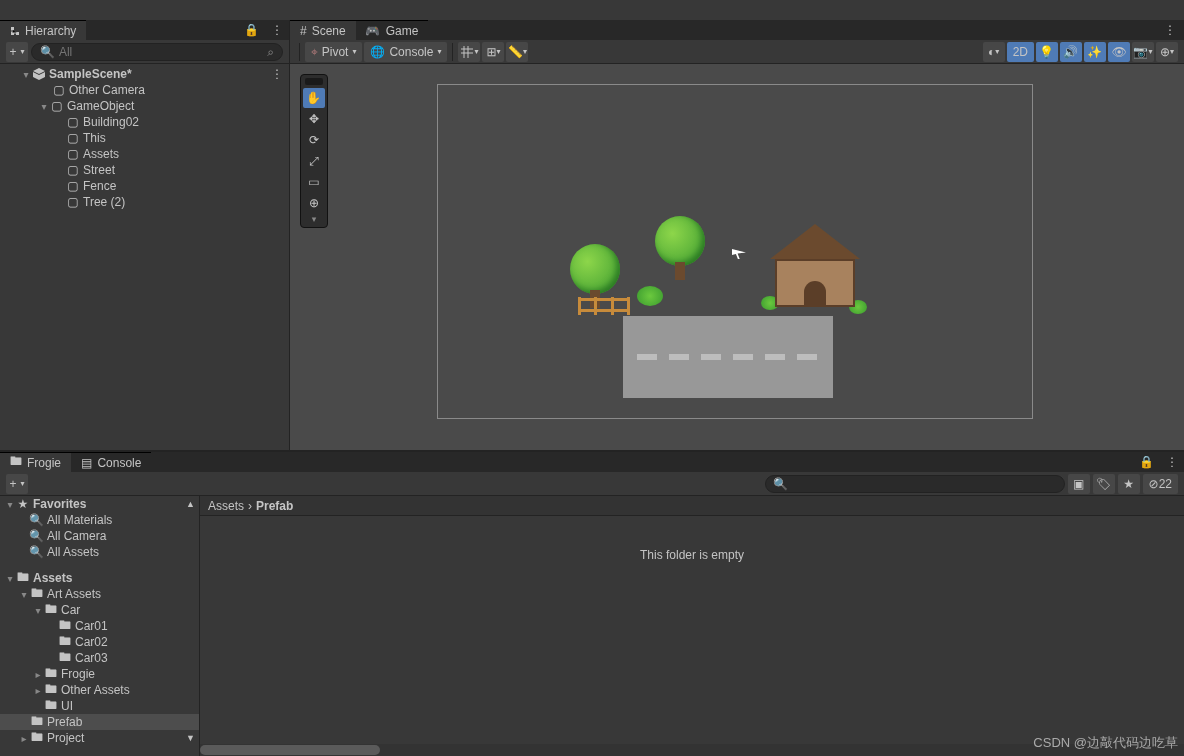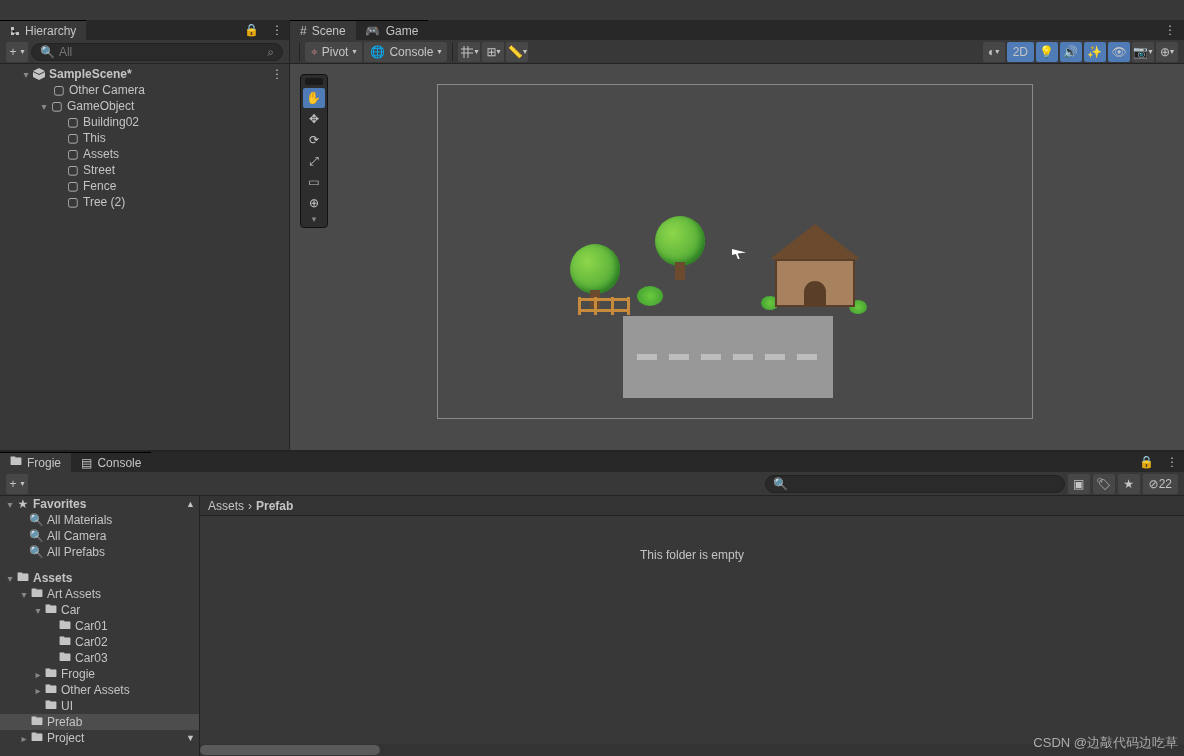--- a/index.html
+++ b/index.html
@@ -321,21 +321,21 @@
       <div class="tree-item" style="padding-left:30px;">
           <span class="tree-icon">🔍</span>
           <span>All Materials</span>
         </div>
       <div class="tree-item" style="padding-left:30px;">
           <span class="tree-icon">🔍</span>
           <span>All Camera</span>
         </div>
       <div class="tree-item" style="padding-left:30px;">
           <span class="tree-icon">🔍</span>
-          <span>All Prefabs</span>
+          <span>All Assets</span>
         </div>
       <div style="height:10px;"></div>
       <div class="tree-item" style="padding-left:4px;">
           <span class="tree-arrow">▾</span>
           <span class="tree-icon">🖿</span>
           <b>Assets</b>
         </div>
       <div class="tree-item" style="padding-left:18px;">
           <span class="tree-arrow">▾</span>
           <span class="tree-icon">🖿</span>

